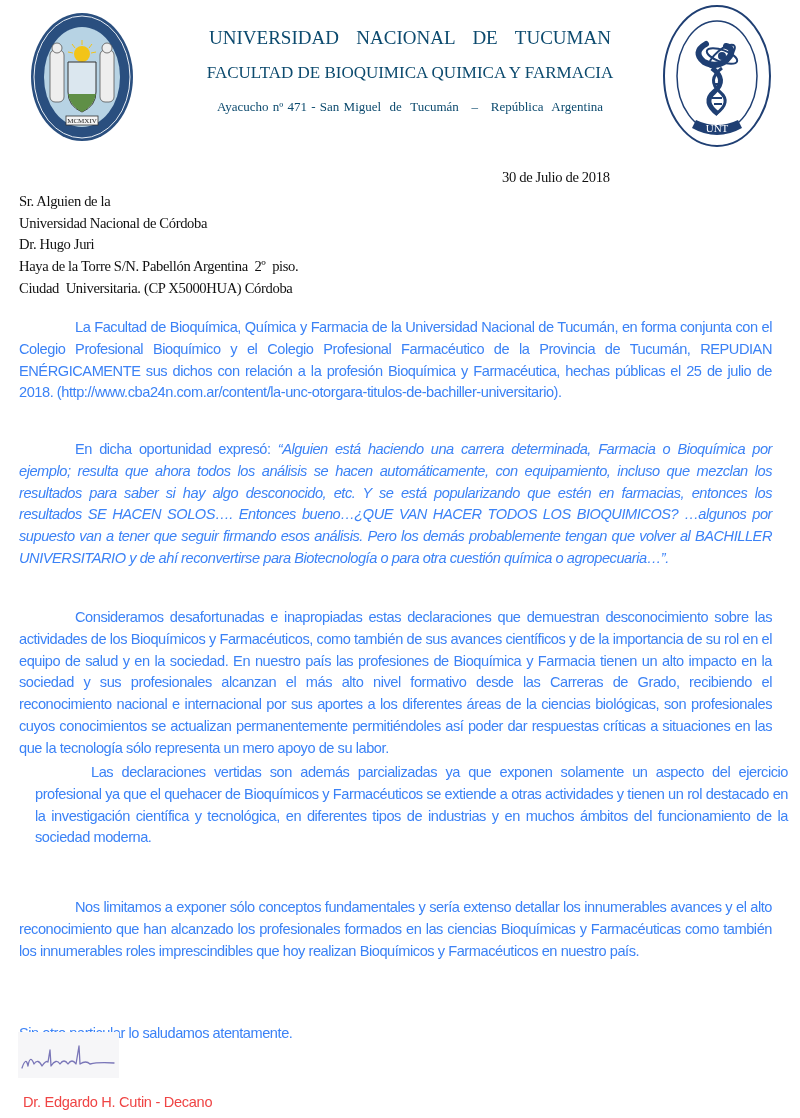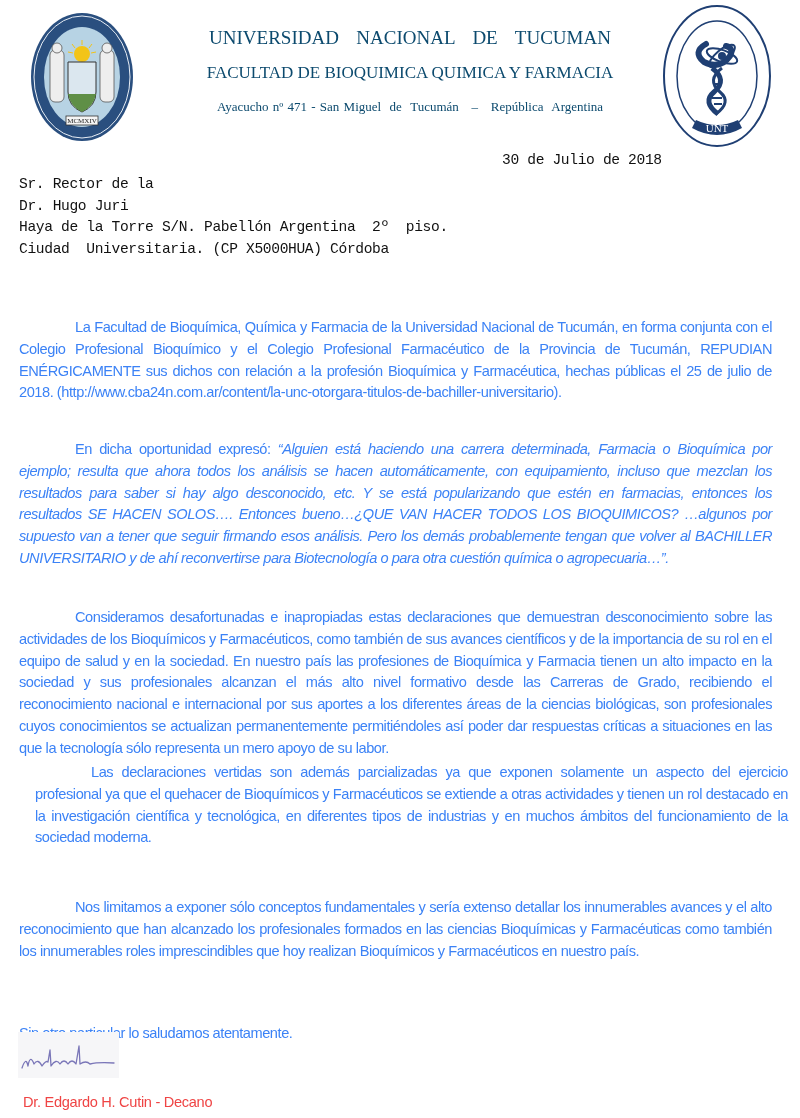--- a/index.html
+++ b/index.html
@@ -7,21 +7,21 @@
   .page { position: absolute; left: 0; top: 0; width: 800px; height: 1118px; }
 
   .seal { position: absolute; }
   .seal-left { left: 30px; top: 12px; width: 104px; height: 130px; }
   .seal-right { left: 662px; top: 4px; width: 110px; height: 144px; }
 
   .hdr { position: absolute; font-family: Liberation Serif, serif; color: #0c4a6e; white-space: pre; text-align: center; }
   .hdr-univ { left: 160px; width: 500px; top: 27px; font-size: 19px; word-spacing: 4px; }
   .hdr-fac { left: 160px; width: 500px; top: 63px; font-size: 17px; }
   .hdr-addr { left: 160px; width: 500px; top: 99px; font-size: 13px; word-spacing: 1px; }
-  .txt { position: absolute; font-family: Liberation Mono, monospace; font-size: 14.6px; color: #111; letter-spacing: -0.35px; }
+  .txt { position: absolute; font-family: Liberation Serif, serif; font-size: 14.6px; color: #111; letter-spacing: -0.35px; margin-top: 17px; }
   .date { left: 502px; top: 152px; }
   .addr { left: 19px; top: 174px; line-height: 21.7px; }
   .addr div { white-space: pre; }
 
   .para { position: absolute; left: 19px; width: 753px; font-family: "Liberation Sans", sans-serif; font-size: 14.6px; line-height: 21.8px; text-align: justify; letter-spacing: -0.45px; color: #3b82f6; }
   .para .indent { display: inline-block; width: 56px; }
   .p1 { top: 317px; }
   .p2 { top: 439px; }
   .p3 { top: 607px; }
   .p4 { top: 762px; margin-left: 16px; }
@@ -79,21 +79,22 @@
     <g stroke="#1f3f73" stroke-width="2">
       <line x1="52" y1="80" x2="60" y2="80"></line>
         <line x1="50" y1="94" x2="60" y2="94"></line>
         <line x1="52" y1="100" x2="60" y2="100"></line>
     </g>
   </svg>
 
   <div class="txt date">30 de Julio de 2018</div>
 
   <div class="txt addr">
-    <div>Sr. Rector de la</div>
+    <div>Sr. Alguien de la</div>
+    <div>Universidad Nacional de Córdoba</div>
     <div>Dr. Hugo Juri</div>
     <div>Haya de la Torre S/N. Pabellón Argentina  2º  piso.</div>
     <div>Ciudad  Universitaria. (CP X5000HUA) Córdoba</div>
   </div>
 
   <div class="para p1"><span class="indent"></span><span>La Facultad de Bioquímica, Química y Farmacia de la Universidad Nacional de Tucumán, en forma conjunta con el Colegio Profesional Bioquímico y el Colegio Profesional Farmacéutico de la Provincia de Tucumán, REPUDIAN ENÉRGICAMENTE sus dichos con relación a la profesión Bioquímica y Farmacéutica, hechas públicas el 25 de julio de 2018. (http://www.cba24n.com.ar/content/la-unc-otorgara-titulos-de-bachiller-universitario).</span></div>
 
   <div class="para p2"><span class="indent"></span><span>En dicha oportunidad expresó: </span><span class="quote">“Alguien está haciendo una carrera determinada, Farmacia o Bioquímica por ejemplo; resulta que ahora todos los análisis se hacen automáticamente, con equipamiento, incluso que mezclan los resultados para saber si hay algo desconocido, etc. Y se está popularizando que estén en farmacias, entonces los resultados SE HACEN SOLOS…. Entonces bueno…¿QUE VAN HACER TODOS LOS BIOQUIMICOS? …algunos por supuesto van a tener que seguir firmando esos análisis. Pero los demás probablemente tengan que volver al BACHILLER UNIVERSITARIO y de ahí reconvertirse para Biotecnología o para otra cuestión química o agropecuaria…”.</span></div>
 
   <div class="para p3"><span class="indent"></span><span>Consideramos desafortunadas e inapropiadas estas declaraciones que demuestran desconocimiento sobre las actividades de los Bioquímicos y Farmacéuticos, como también de sus avances científicos y de la importancia de su rol en el equipo de salud y en la sociedad.  En nuestro país las profesiones de Bioquímica y Farmacia tienen un alto impacto en la sociedad y sus profesionales alcanzan el más alto nivel formativo desde las Carreras de Grado, recibiendo el reconocimiento nacional e internacional por sus aportes a los diferentes áreas de la ciencias biológicas, son profesionales cuyos conocimientos se actualizan permanentemente permitiéndoles así poder dar respuestas críticas a situaciones en las que la tecnología sólo representa un mero apoyo de su labor.</span></div>

